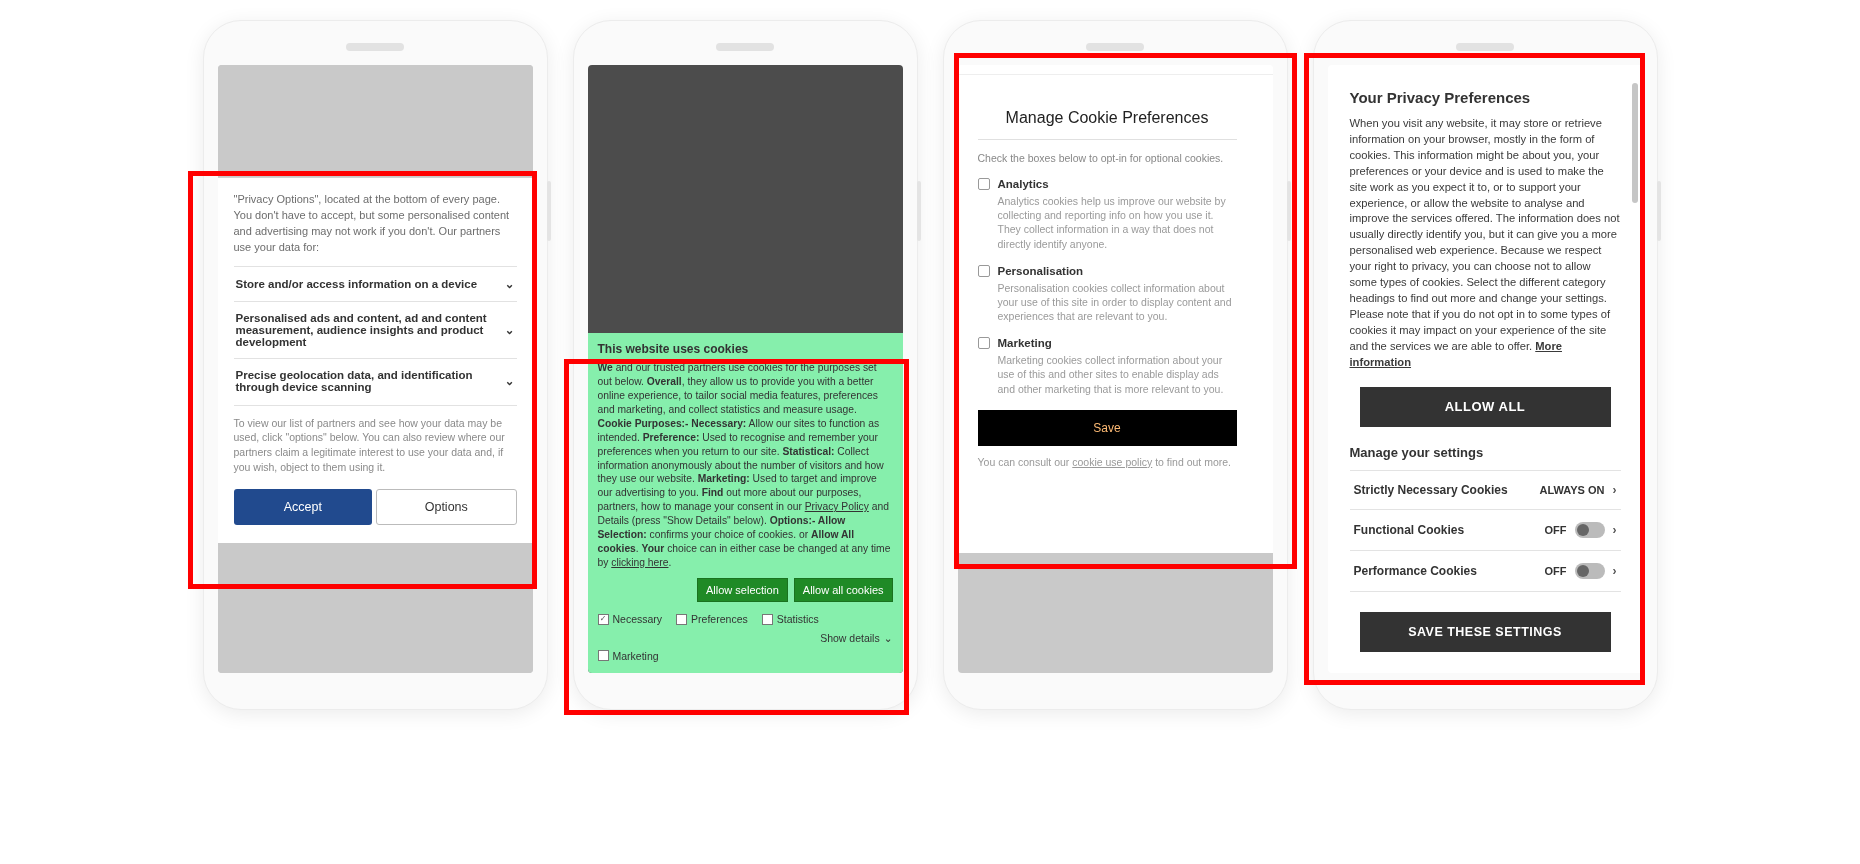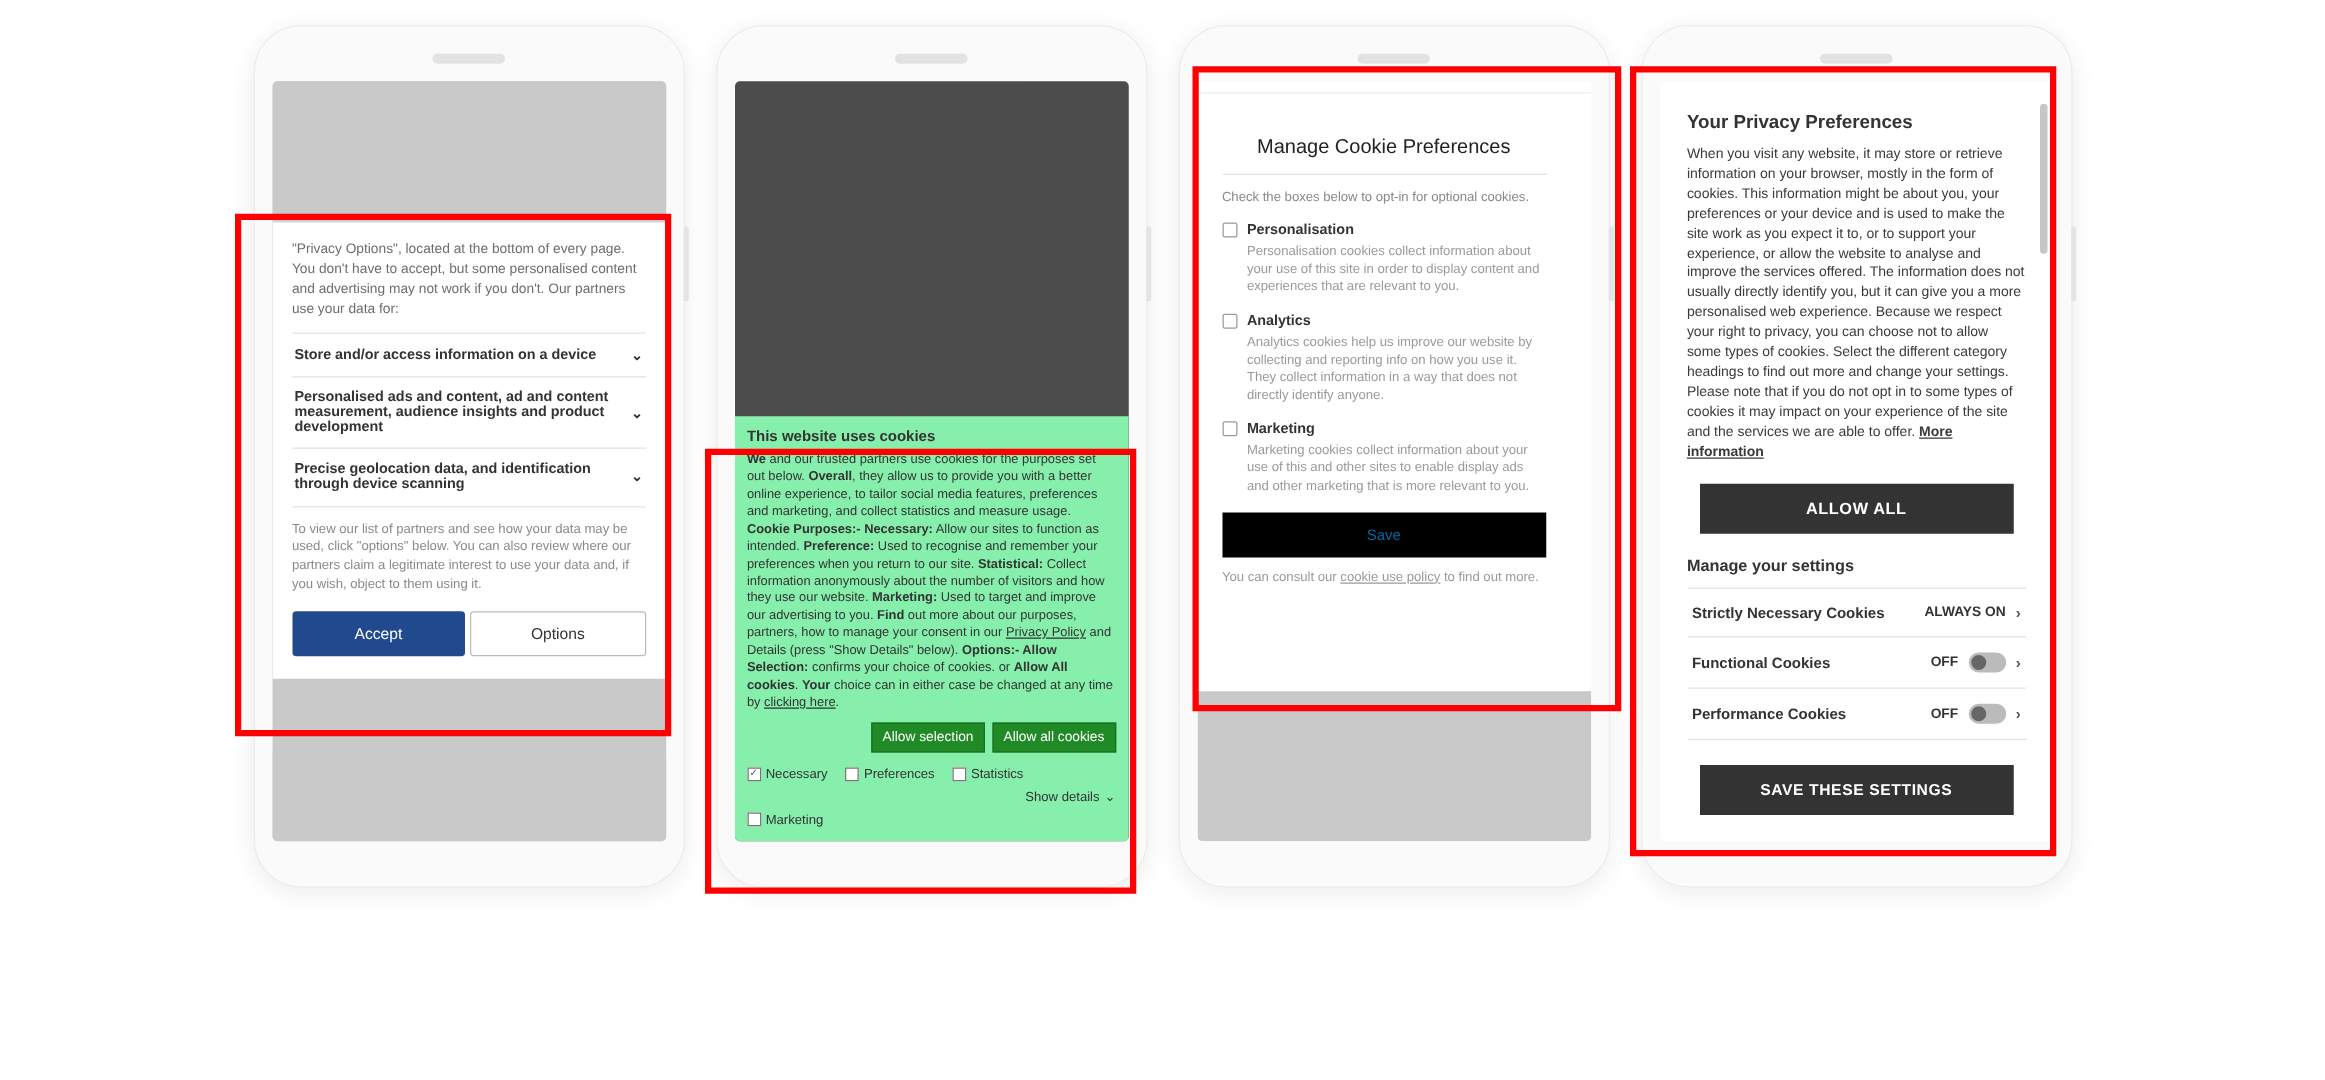--- a/index.html
+++ b/index.html
@@ -111,21 +111,21 @@
     background:#fff; padding:18px 20px 14px; font-size:11px; color:#777;
   }
   .p3-redbox { left:10px; right:-10px; top:32px; bottom:140px; }
   .p3-h { text-align:center; font-size:16px; color:#222; font-weight:400; padding-bottom:12px; border-bottom:1px solid #e0e0e0; margin-bottom:12px; }
   .p3-sub { font-size:10.5px; color:#888; margin-bottom:14px; }
   .p3-item { margin-bottom:14px; }
   .p3-head { display:flex; gap:8px; align-items:center; color:#333; font-weight:600; font-size:11.5px; margin-bottom:4px; }
   .p3-head .cbx { width:12px; height:12px; border:1.4px solid #999; border-radius:2px; flex-shrink:0; }
   .p3-desc { font-size:10.5px; color:#9a9a9a; line-height:1.35; padding-left:20px; }
   .p3-save {
-    margin-top:4px; background:#000; color:#0369a1; height:36px;
+    margin-top:4px; background:#000; color:#fdba74; height:36px;
     display:flex; align-items:center; justify-content:center; font-size:12px;
   }
   .p3-foot { font-size:10.5px; color:#999; margin-top:10px; }
   .p3-foot .u { text-decoration:underline; }
 
   
   .p4-panel {
     position:absolute; top:8px; left:0; right:0; bottom:8px;
     background:#fff; padding:16px 22px; font-size:11.5px; color:#333;
   }
@@ -246,30 +246,30 @@
 <div class="phone p3">
   <div class="screen">
     <div class="p3-top"></div>
     <div class="p3-bot"></div>
     <div class="p3-panel">
       <div class="p3-h">Manage Cookie Preferences</div>
       <div class="p3-sub">Check the boxes below to opt-in for optional cookies.</div>
       <div class="p3-item">
         <div class="p3-head">
             <span class="cbx"></span>
-            <span>Personalisation</span>
-          </div>
-        <div class="p3-desc">Personalisation cookies collect information about your use of this site in order to display content and experiences that are relevant to you.</div>
+            <span>Analytics</span>
+          </div>
+        <div class="p3-desc">Analytics cookies help us improve our website by collecting and reporting info on how you use it. They collect information in a way that does not directly identify anyone.</div>
       </div>
       <div class="p3-item">
         <div class="p3-head">
             <span class="cbx"></span>
-            <span>Analytics</span>
-          </div>
-        <div class="p3-desc">Analytics cookies help us improve our website by collecting and reporting info on how you use it. They collect information in a way that does not directly identify anyone.</div>
+            <span>Personalisation</span>
+          </div>
+        <div class="p3-desc">Personalisation cookies collect information about your use of this site in order to display content and experiences that are relevant to you.</div>
       </div>
       <div class="p3-item">
         <div class="p3-head">
             <span class="cbx"></span>
             <span>Marketing</span>
           </div>
         <div class="p3-desc">Marketing cookies collect information about your use of this and other sites to enable display ads and other marketing that is more relevant to you.</div>
       </div>
       <div class="p3-save">Save</div>
       <div class="p3-foot">

